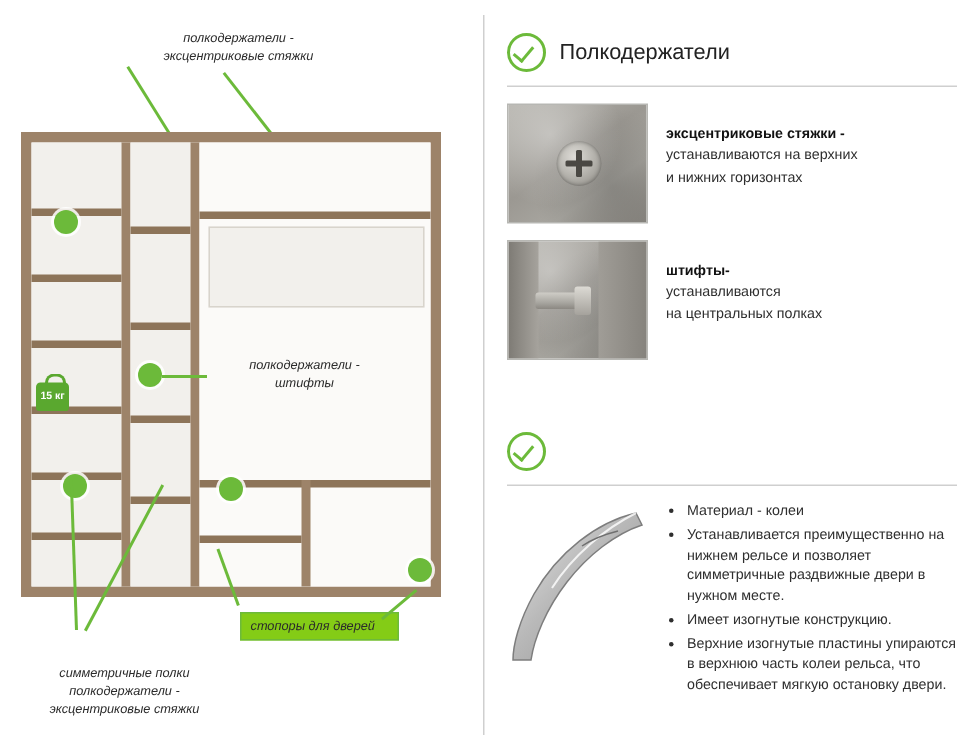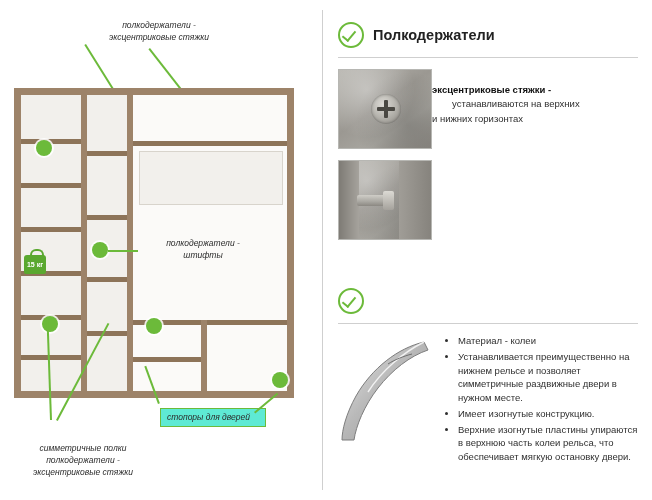--- a/index.html
+++ b/index.html
@@ -70,21 +70,21 @@
     transform-origin: 0 0;
   }
   .callout-box {
     position: absolute;
     border: 1.5px solid #6cba3a;
     padding: 3px 6px;
     font-style: italic;
     font-size: 8.5px;
     line-height: 1.35;
     color: #2b2b2b;
-    background: #5eead4;
+    background: #84cc16;
     white-space: pre-line;
   }
   .callout-plain {
     position: absolute;
     font-style: italic;
     font-size: 8.5px;
     color: #2b2b2b;
     line-height: 1.4;
     white-space: pre-line;
     text-align: center;
@@ -139,32 +139,33 @@
     content: "";
     position: absolute;
     left: 5px; top: 4px;
     width: 6px; height: 11px;
     border: solid #6cba3a;
     border-width: 0 2.2px 2.2px 0;
     transform: rotate(40deg);
   }
   .section-title {
     font-size: 14.5px;
-    font-weight: bold;
+    font-weight: normal;
     color: #222222;
   }
   .divider-horiz {
     height: 1px;
     background: #cfcfcf;
     margin: 9px 0 0 0;
   }
 
   .photo-row {
     display: flex;
     align-items: flex-start;
+    gap: 12px;
     margin-top: 11px;
   }
   .photo {
     width: 92px; height: 78px;
     flex: 0 0 auto;
     position: relative;
     overflow: hidden;
     background: #9e9e9a;
     border: 1px solid #b7b7b3;
   }
@@ -329,31 +330,36 @@
         <div class="section-title">Полкодержатели</div>
       </div>
       <div class="divider-horiz"></div>
 
       <div class="photo-row">
         <div class="photo concrete">
           <div class="cam-circle"></div>
         </div>
         <div class="photo-caption">
           <b>эксцентриковые стяжки -</b><br>
-          <span style="white-space:pre-line;margin-left:20px;">устанавливаются на верхних
+          <span style="white-space:pre-line;">устанавливаются на верхних
 и нижних горизонтах</span>
         </div>
       </div>
 
       <div class="photo-row">
         <div class="photo concrete">
           <div class="panel-edge"></div>
           <div class="panel-edge2"></div>
           <div class="pin-post"></div>
           <div class="pin-head"></div>
+        </div>
+        <div class="photo-caption">
+          <b>штифты-</b><br>
+          <span style="white-space:pre-line;">устанавливаются
+на центральных полках</span>
         </div>
       </div>
     </div>
 
     <div style="position:absolute; left:8px; top:288px; width:300px;">
       <div class="section-head">
         <div class="check-badge"></div>
       </div>
       <div class="divider-horiz"></div>
 

